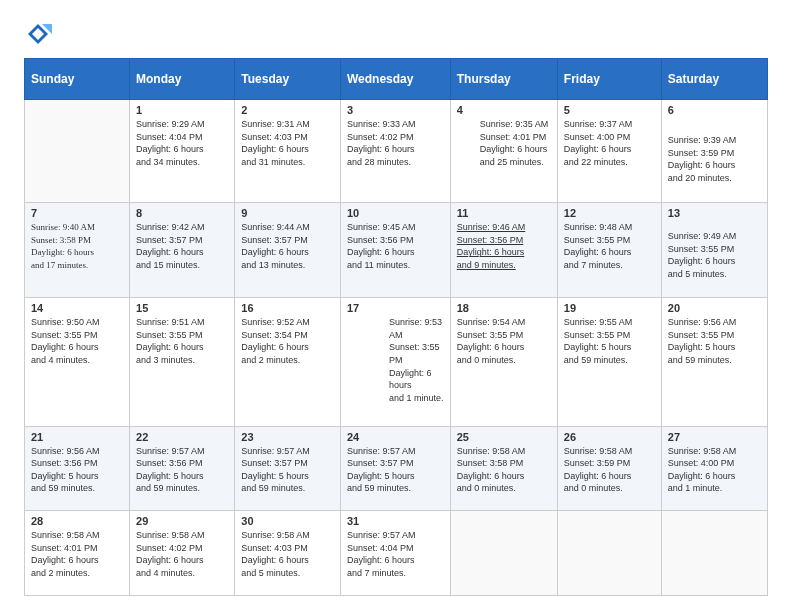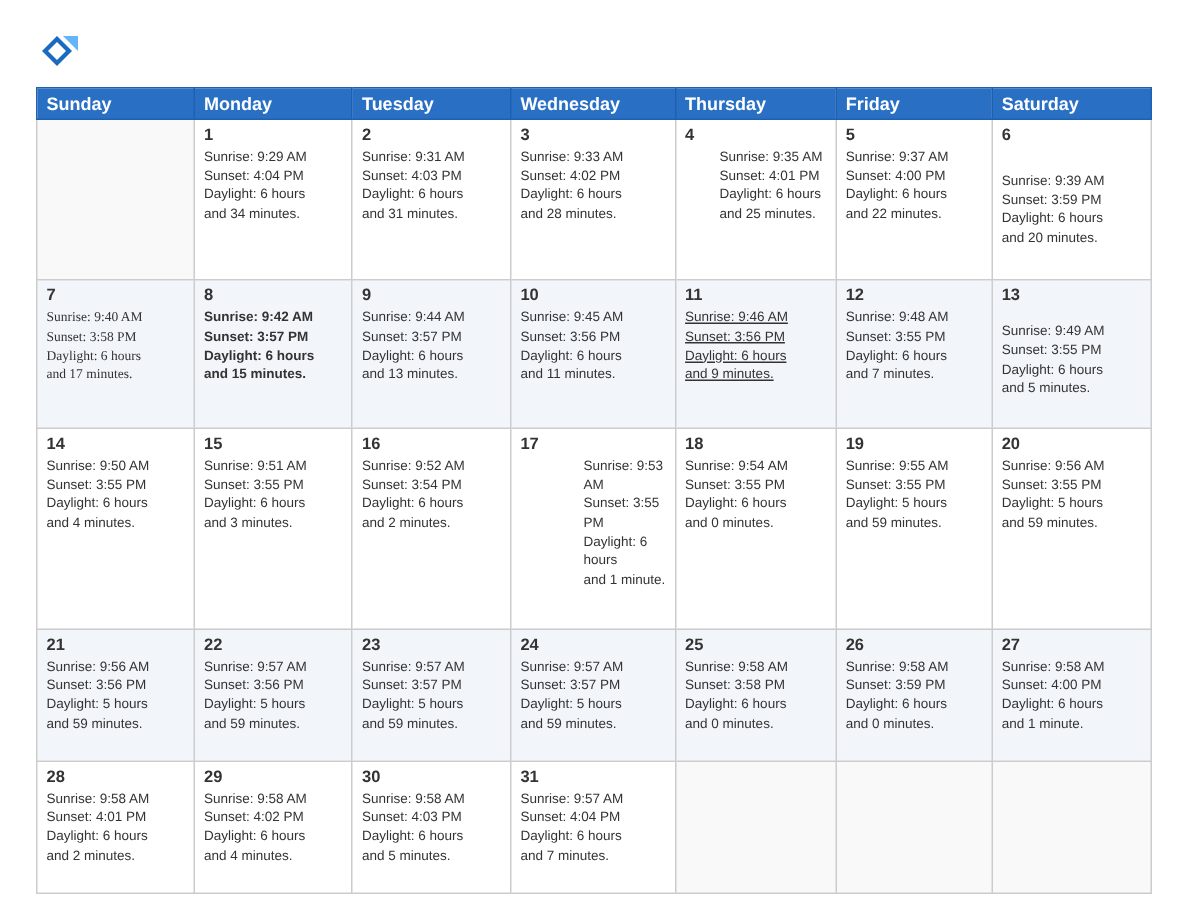--- a/index.html
+++ b/index.html
@@ -56,21 +56,21 @@
     .calendar {
       width: 100%;
       border-collapse: collapse;
       flex: 1;
     }
     .calendar th {
       background-color: #2970c4;
       color: #fff;
       font-size: 12px;
       font-weight: bold;
-      padding: 3px 6px;
+      padding: 13px 6px;
       text-align: left;
       border: 1px solid #2060b0;
     }
     .calendar td {
       border: 1px solid #ccc;
       vertical-align: top;
       padding: 4px 6px;
       width: 113px;
       font-size: 9.5px;
       color: #333;
@@ -178,21 +178,21 @@
         <tr class="row-alt">
           <td>
             <span class="day-num">7</span>
             <div class="day-info" style="white-space: pre-line; font-family: Liberation Serif, serif;">Sunrise: 9:40 AM
 Sunset: 3:58 PM
 Daylight: 6 hours
 and 17 minutes.</div>
           </td>
           <td>
             <span class="day-num">8</span>
-            <div class="day-info" style="white-space: pre-line; font-weight: bold;">Sunrise: 9:42 AM
+            <div class="day-info" style="white-space: pre-line;">Sunrise: 9:42 AM
 Sunset: 3:57 PM
 Daylight: 6 hours
 and 15 minutes.</div>
           </td>
           <td>
             <span class="day-num">9</span>
             <div class="day-info" style="white-space: pre-line;">Sunrise: 9:44 AM
 Sunset: 3:57 PM
 Daylight: 6 hours
 and 13 minutes.</div>

